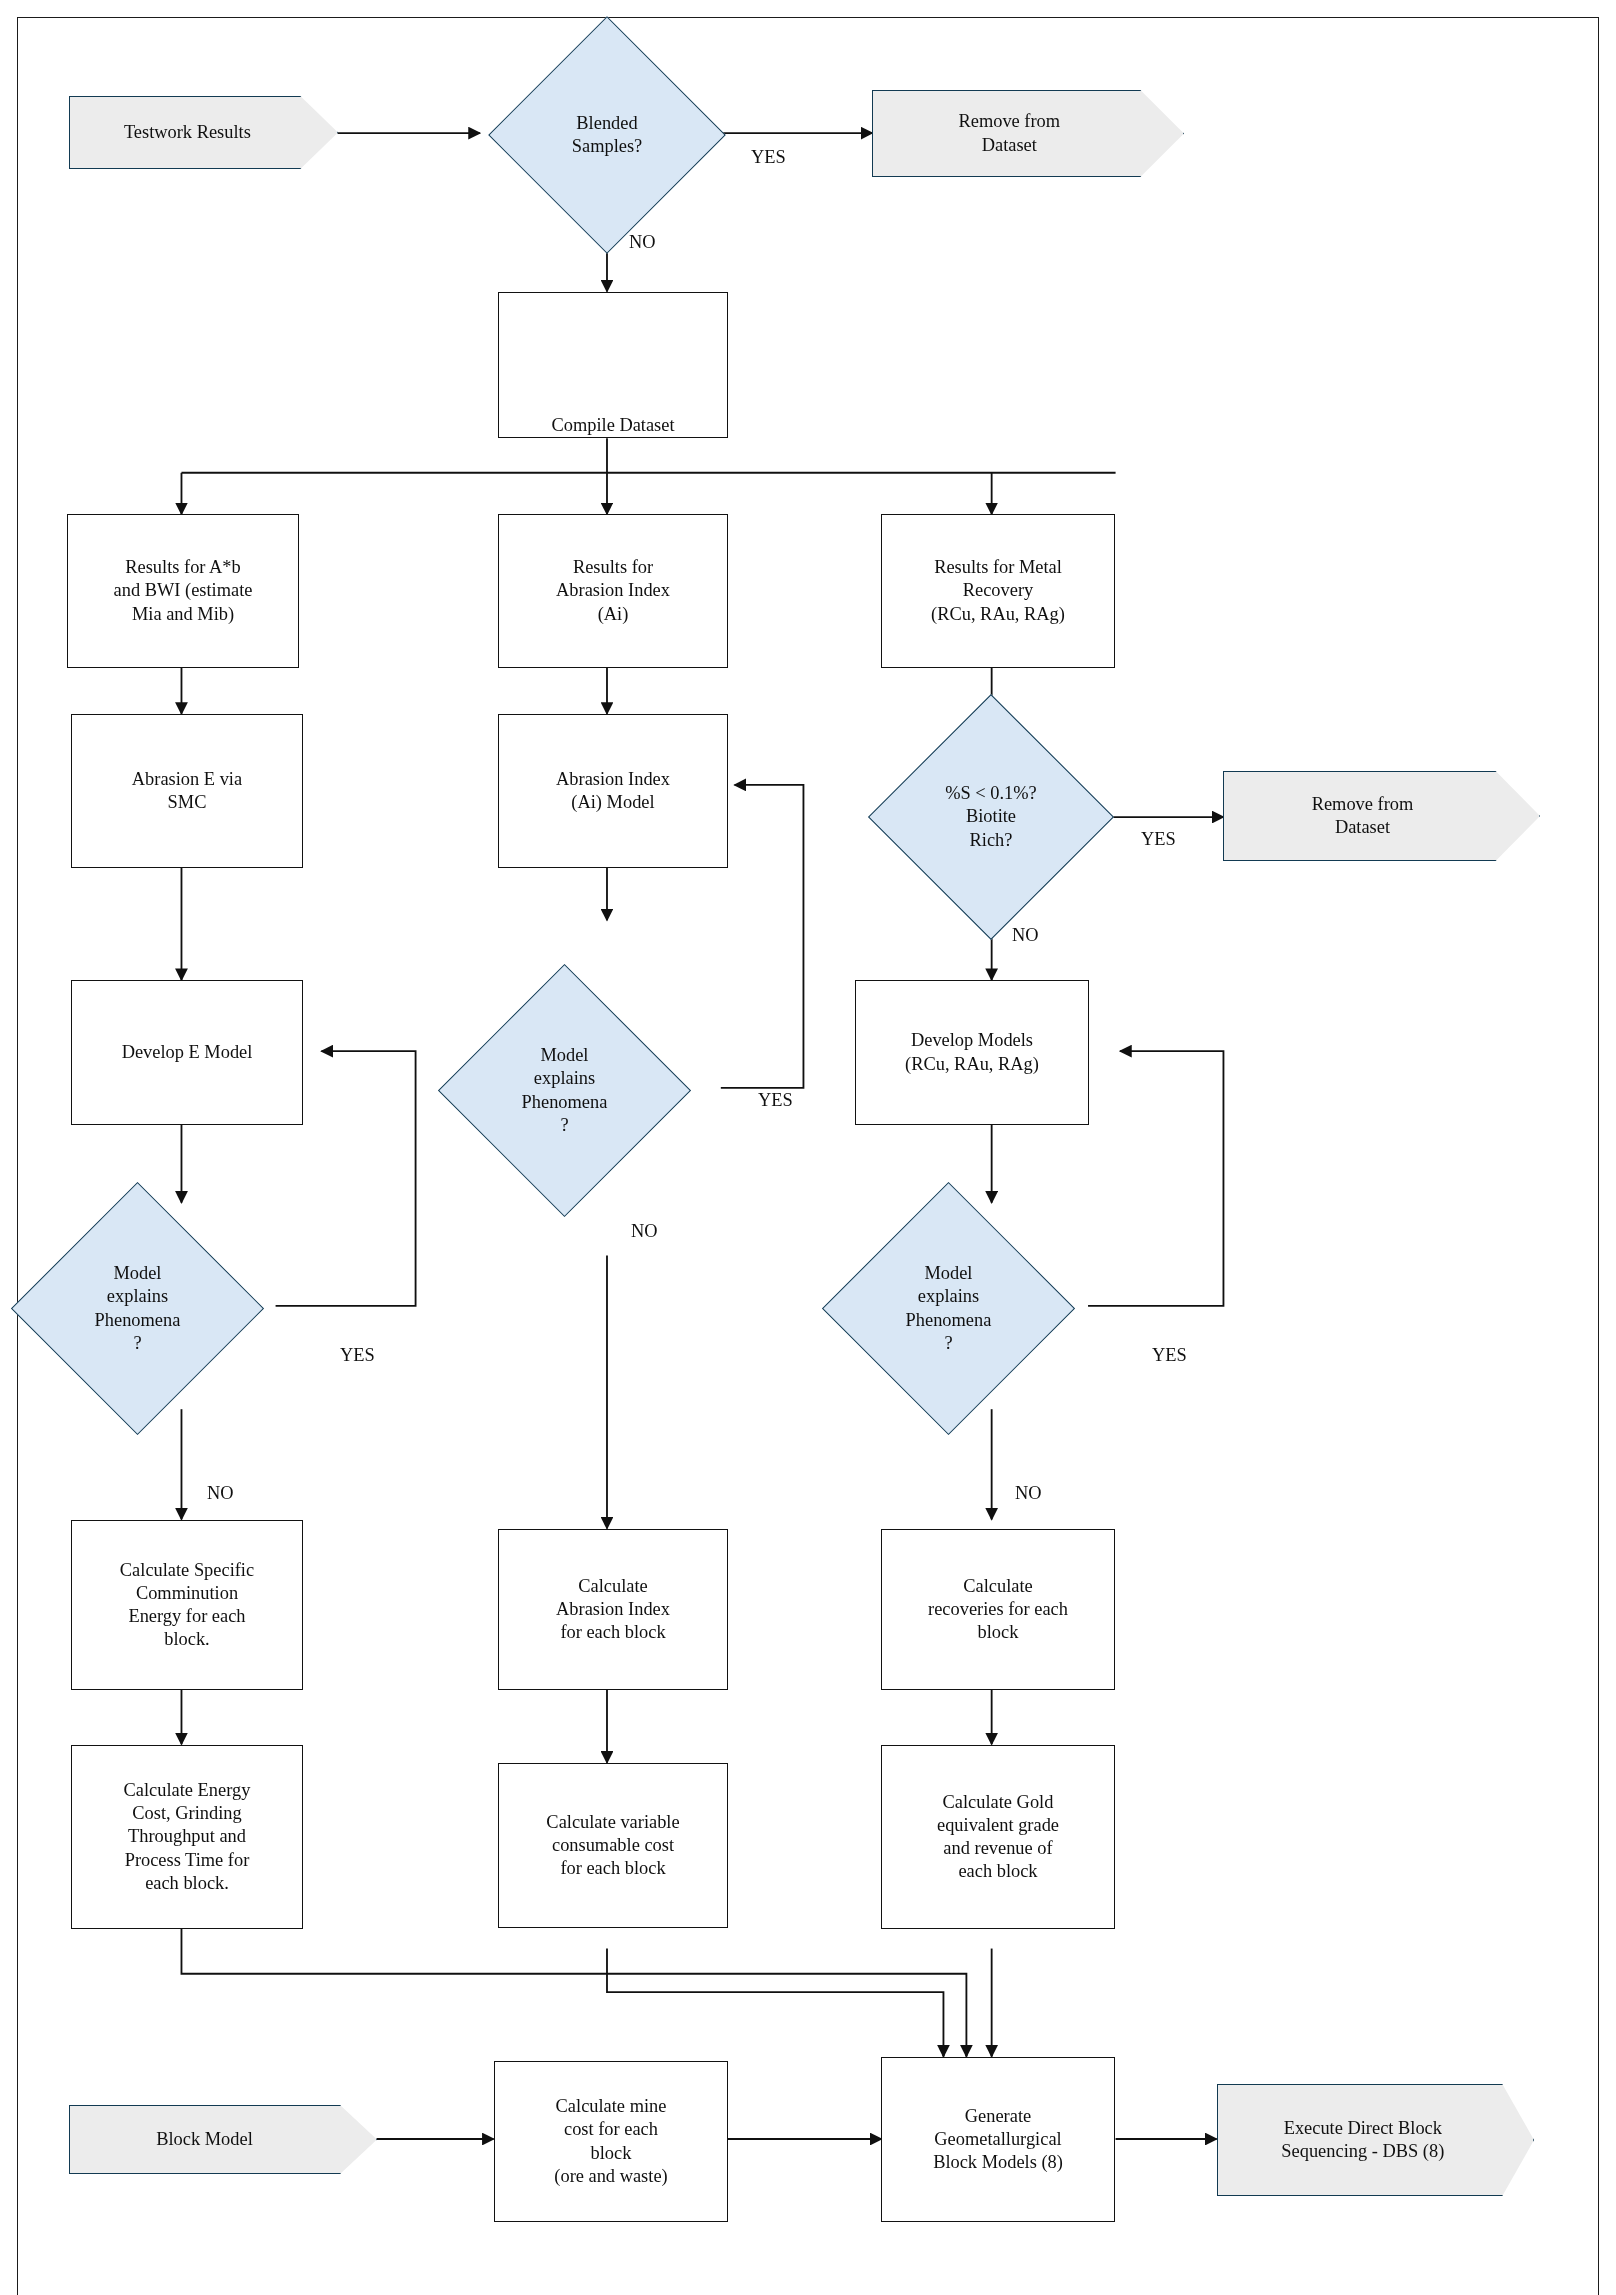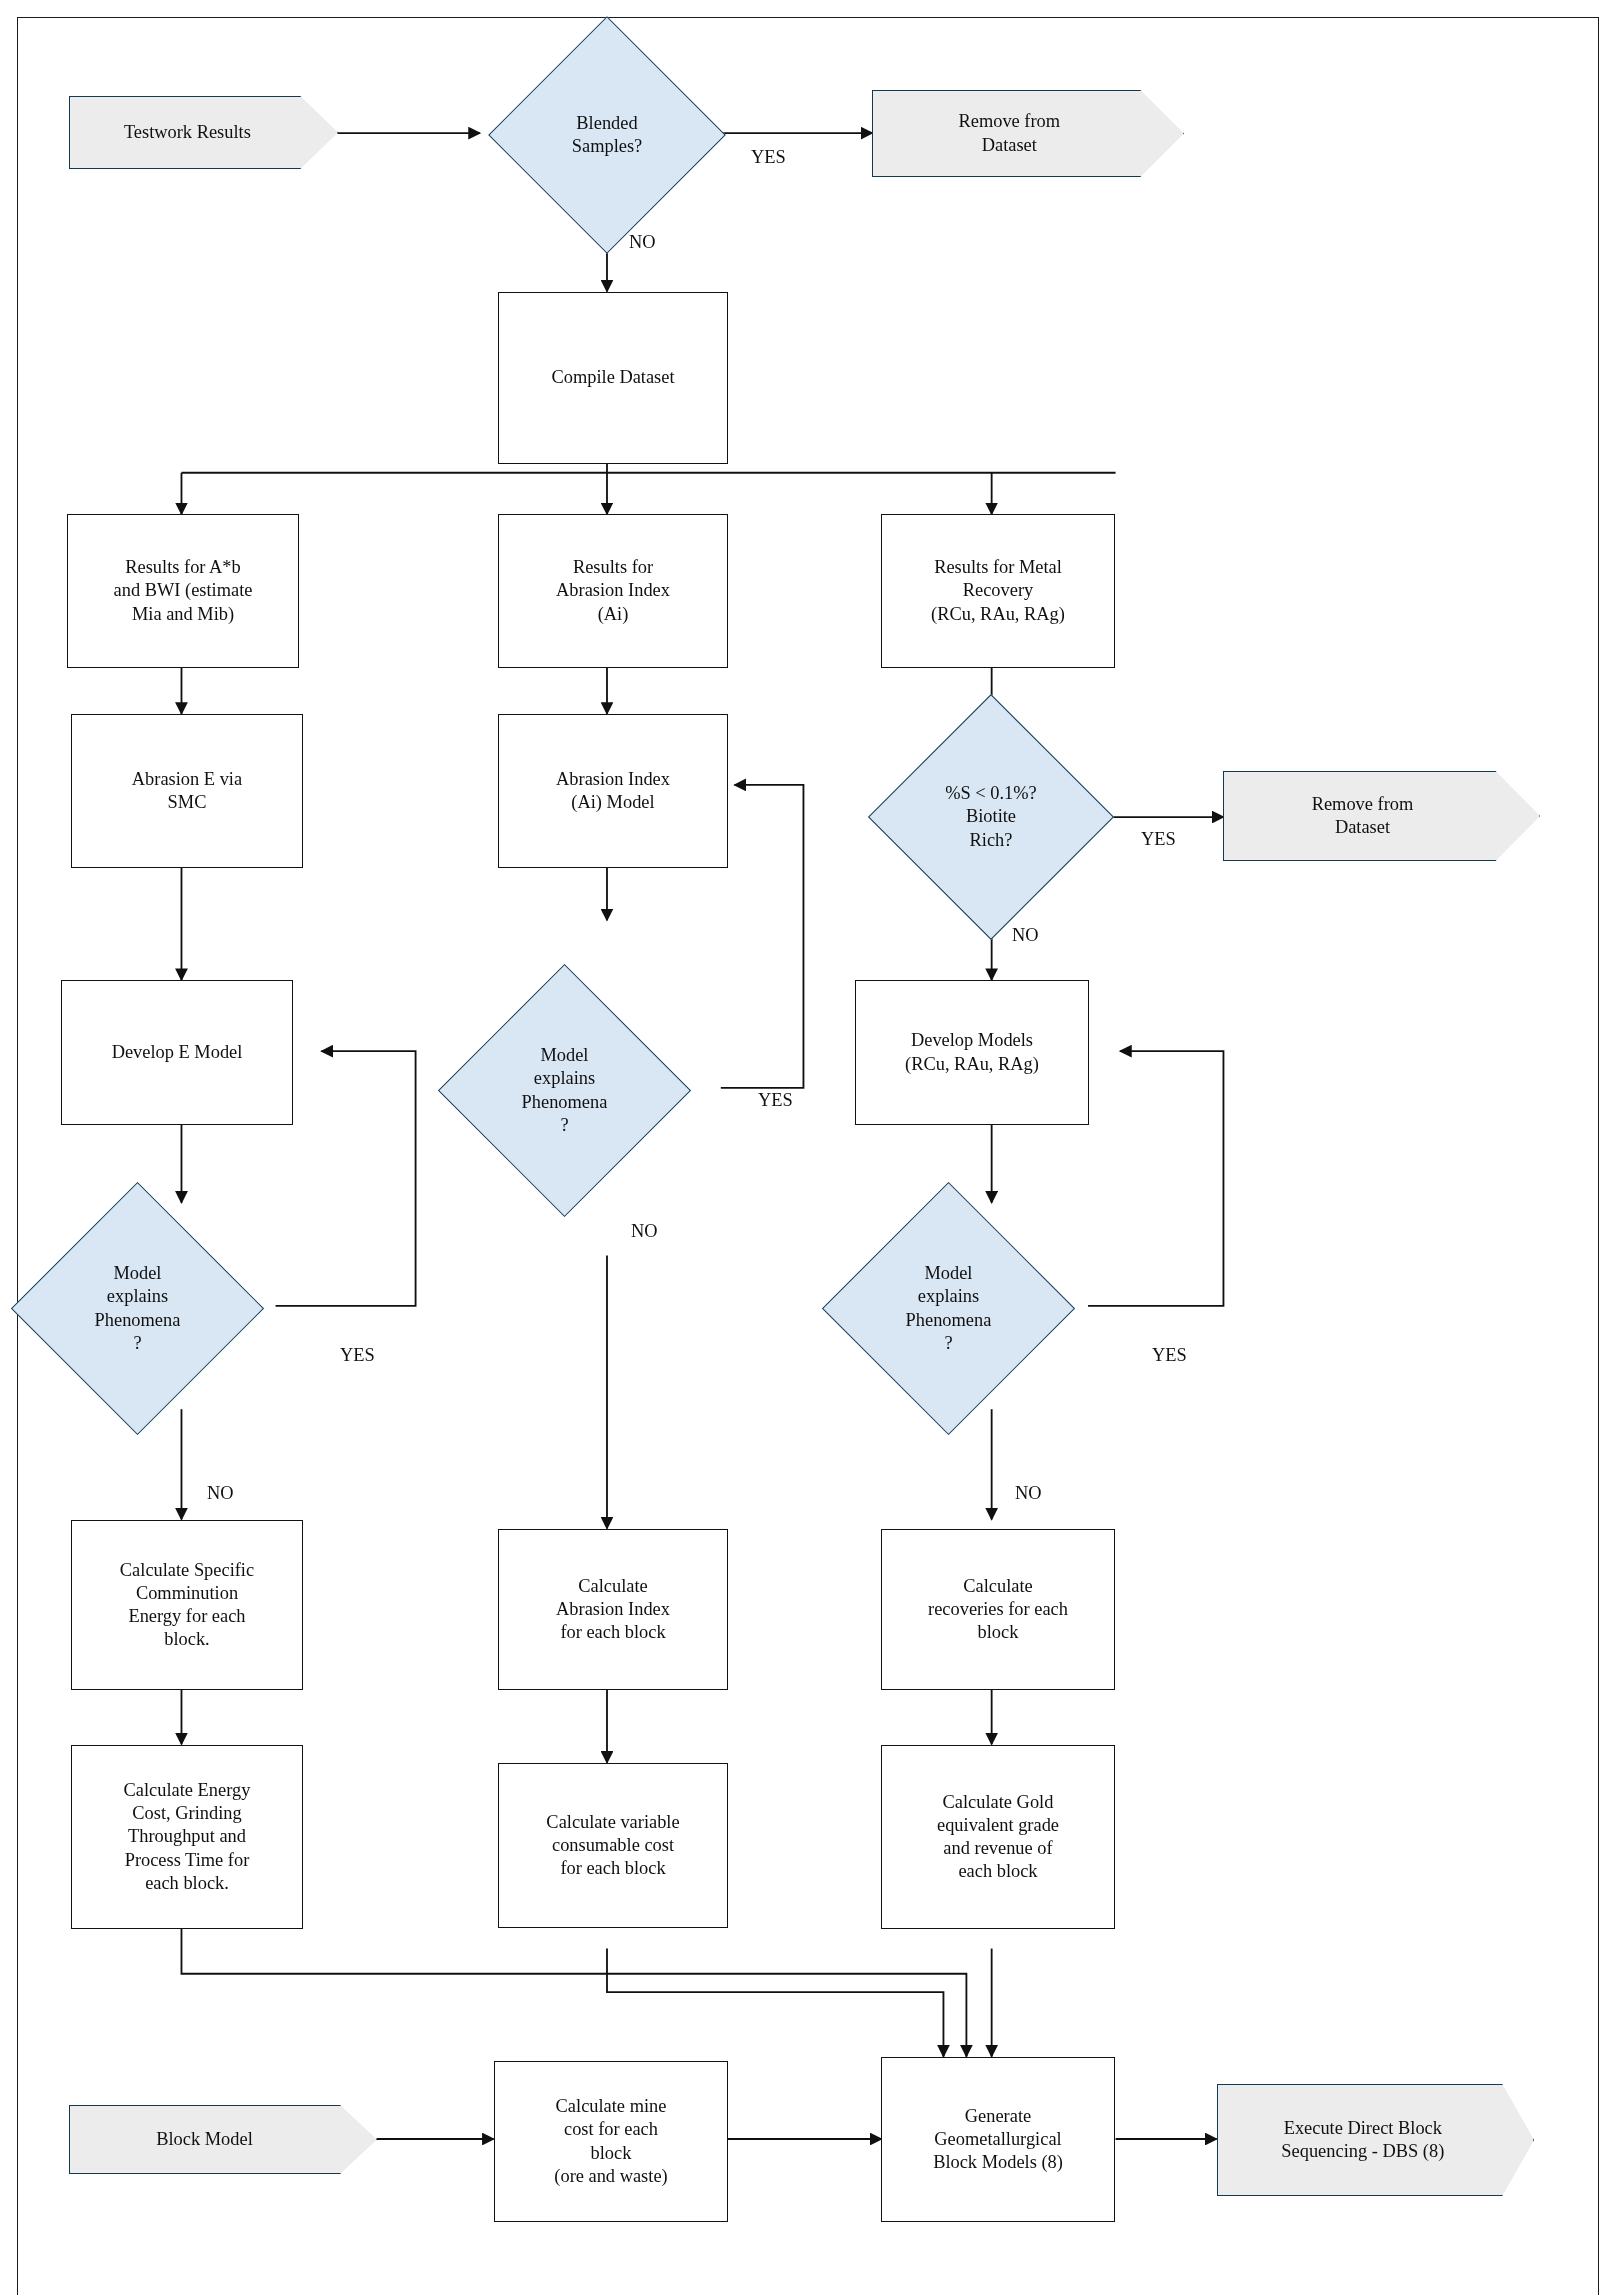--- a/index.html
+++ b/index.html
@@ -248,21 +248,21 @@
   </div>
 
   <div class="diamond-wrap" style="left:859px; top:1219px; width:179px; height:179px;">
     <div class="dshape"></div>
     <div class="dtext txt" style="font-size:18.4px;">Model
 explains
 Phenomena
 ?</div>
   </div>
 
-  <div class="node rect" style="left:498px; top:292px; width:230px; height:172px;">
+  <div class="node rect" style="left:498px; top:292px; width:230px; height:146px;align-items:flex-end;">
     <span class="txt" style="font-size:18.4px;">Compile Dataset</span>
   </div>
 
   <div class="node rect" style="left:67px; top:514px; width:232px; height:154px;">
     <span class="txt" style="font-size:18.4px;">Results for A*b
 and BWI (estimate
 Mia and Mib)</span>
   </div>
 
   <div class="node rect" style="left:498px; top:514px; width:230px; height:154px;">
@@ -280,21 +280,21 @@
   <div class="node rect" style="left:71px; top:714px; width:232px; height:154px;">
     <span class="txt" style="font-size:18.4px;">Abrasion E via
 SMC</span>
   </div>
 
   <div class="node rect" style="left:498px; top:714px; width:230px; height:154px;">
     <span class="txt" style="font-size:18.4px;">Abrasion Index
 (Ai) Model</span>
   </div>
 
-  <div class="node rect" style="left:61px; top:980px; width:232px; height:145px;text-align:center;">
+  <div class="node rect" style="left:71px; top:980px; width:232px; height:145px;text-align:center;">
     <span class="txt" style="font-size:18.4px;">Develop E Model</span>
   </div>
 
   <div class="node rect" style="left:855px; top:980px; width:234px; height:145px;">
     <span class="txt" style="font-size:18.4px;">Develop Models
 (RCu, RAu, RAg)</span>
   </div>
 
   <div class="node rect" style="left:71px; top:1520px; width:232px; height:170px;">
     <span class="txt" style="font-size:18.4px;">Calculate Specific

